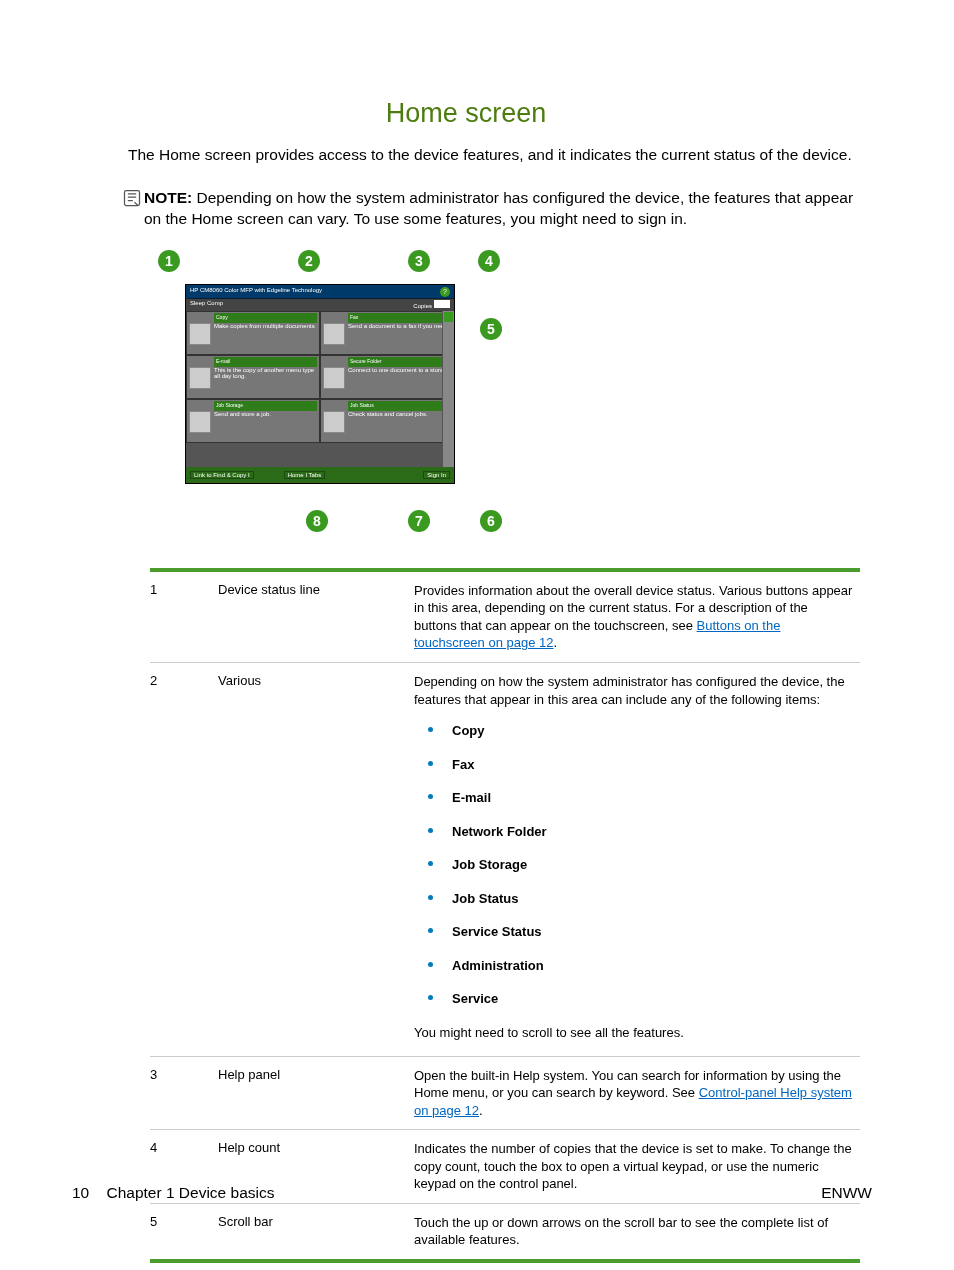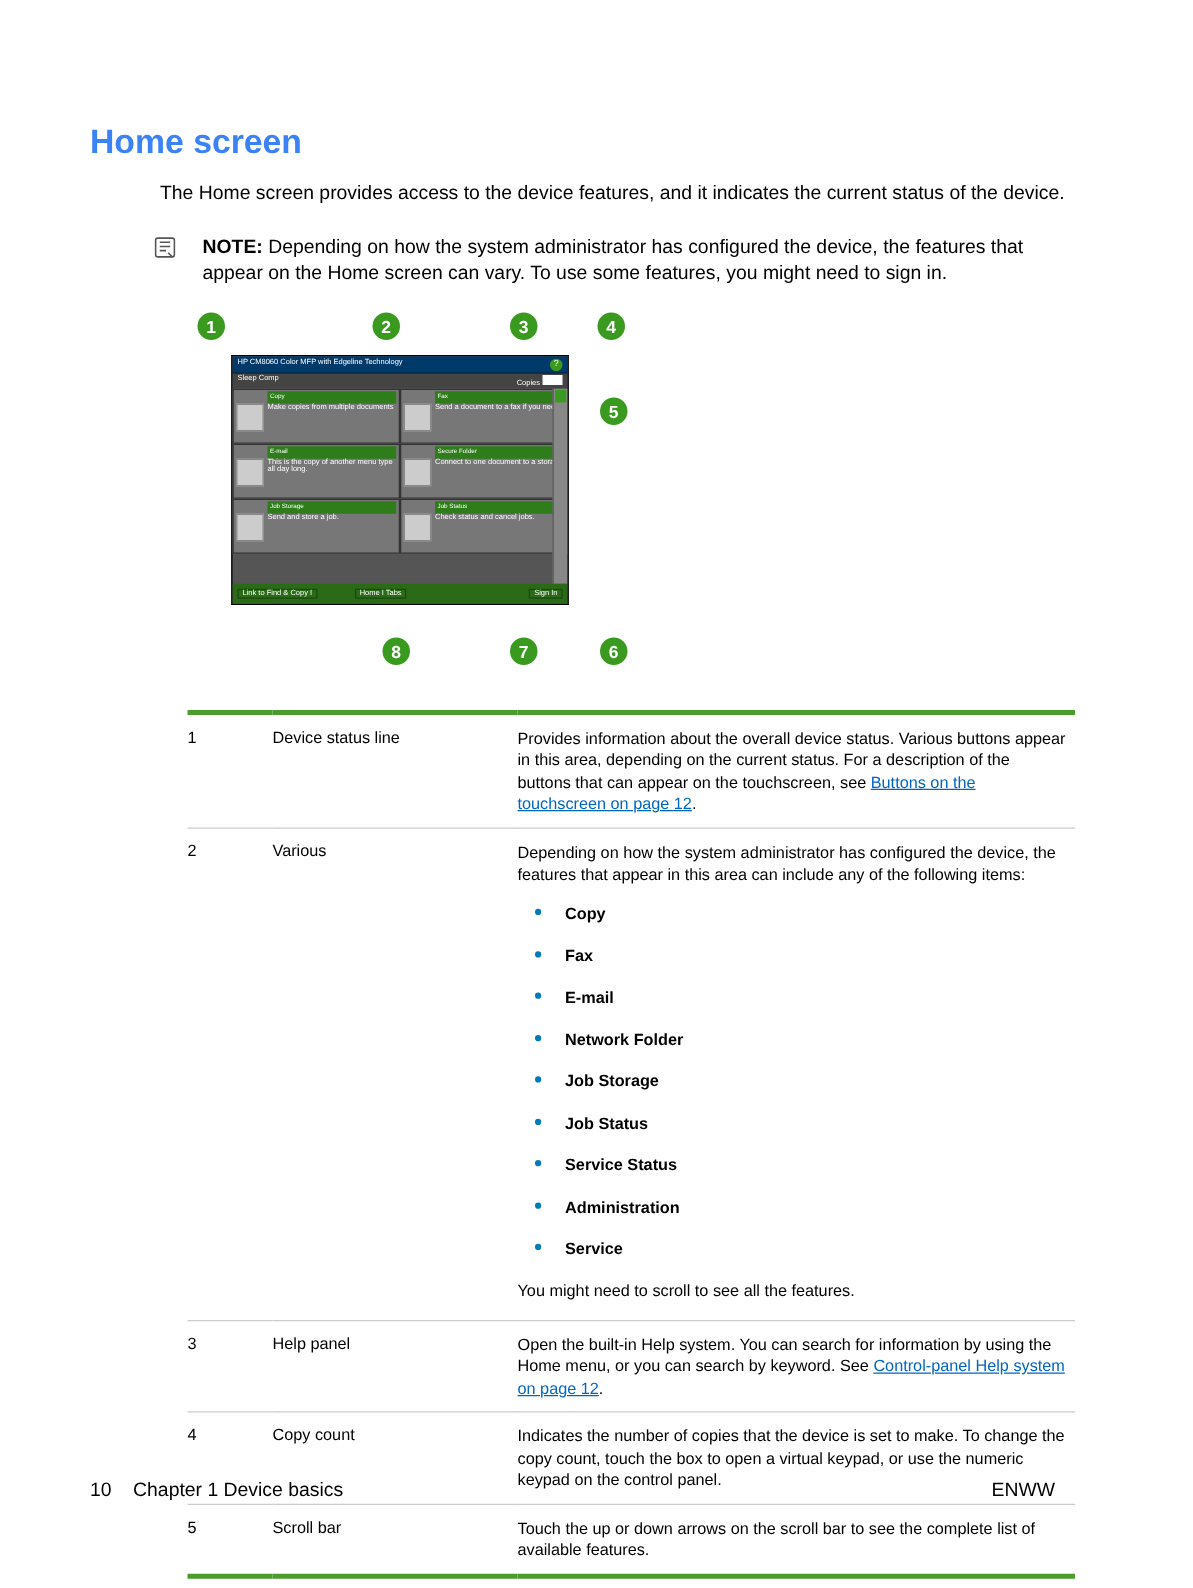--- a/index.html
+++ b/index.html
@@ -6,35 +6,36 @@
     body {
       font-family: Arial, Helvetica, sans-serif;
       background: #fff;
       width: 954px;
       height: 1270px;
       position: relative;
       padding: 98px 94px 0 72px;
       color: #000;
     }
     h1.heading {
-      color: #3b82f6;
+      color: #4d7c0f;
       font-size: 27px;
-      font-weight: bold;
+      font-weight: normal;
       margin-bottom: 16px;
+      text-align: center;
     }
     .intro {
       margin-left: 56px;
       font-size: 15.5px;
       line-height: 1.35;
       margin-bottom: 22px;
     }
     .note-row {
       display: flex;
       align-items: flex-start;
-      gap: 20px;
+      gap: 2px;
       margin-left: 50px;
       margin-bottom: 20px;
     }
     .note-icon {
       flex: 0 0 20px;
       height: 20px;
       color: #444;
     }
     .note-text {
       font-size: 15.5px;
@@ -163,21 +164,21 @@
       font-weight: bold;
       font-size: 13px;
       margin-bottom: 16px;
     }
     .feature-list li::before {
       content:""; position:absolute; left:6px; top:5px;
       width:5px; height:5px; border-radius:50%; background:#007bb8;
     }
     a.lnk { color:#0066c0; text-decoration: underline; }
     .footer {
-      position:absolute; left:72px; right:110px; bottom:68px;
+      position:absolute; left:72px; right:82px; bottom:68px;
       display:flex; justify-content: space-between;
       font-size: 15.5px;
     }
   </style>
 </head>
 <body>
 
 <h1 class="heading">Home screen</h1>
 
 <p class="intro">The Home screen provides access to the device features, and it indicates the current status of the device.</p>
@@ -306,21 +307,21 @@
   </tr>
   <tr>
     <td class="num">3</td>
     <td class="lab">Help panel</td>
     <td class="desc">
       <span>Open the built-in Help system. You can search for information by using the Home menu, or you can search by keyword. See </span><a href="#" class="lnk">Control-panel Help system on page 12</a><span>.</span>
     </td>
   </tr>
   <tr>
     <td class="num">4</td>
-    <td class="lab">Copy count</td>
+    <td class="lab">Help count</td>
     <td class="desc">Indicates the number of copies that the device is set to make. To change the copy count, touch the box to open a virtual keypad, or use the numeric keypad on the control panel.</td>
   </tr>
   <tr>
     <td class="num">5</td>
     <td class="lab">Scroll bar</td>
     <td class="desc">Touch the up or down arrows on the scroll bar to see the complete list of available features.</td>
   </tr>
 </tbody>
   </table>
 

